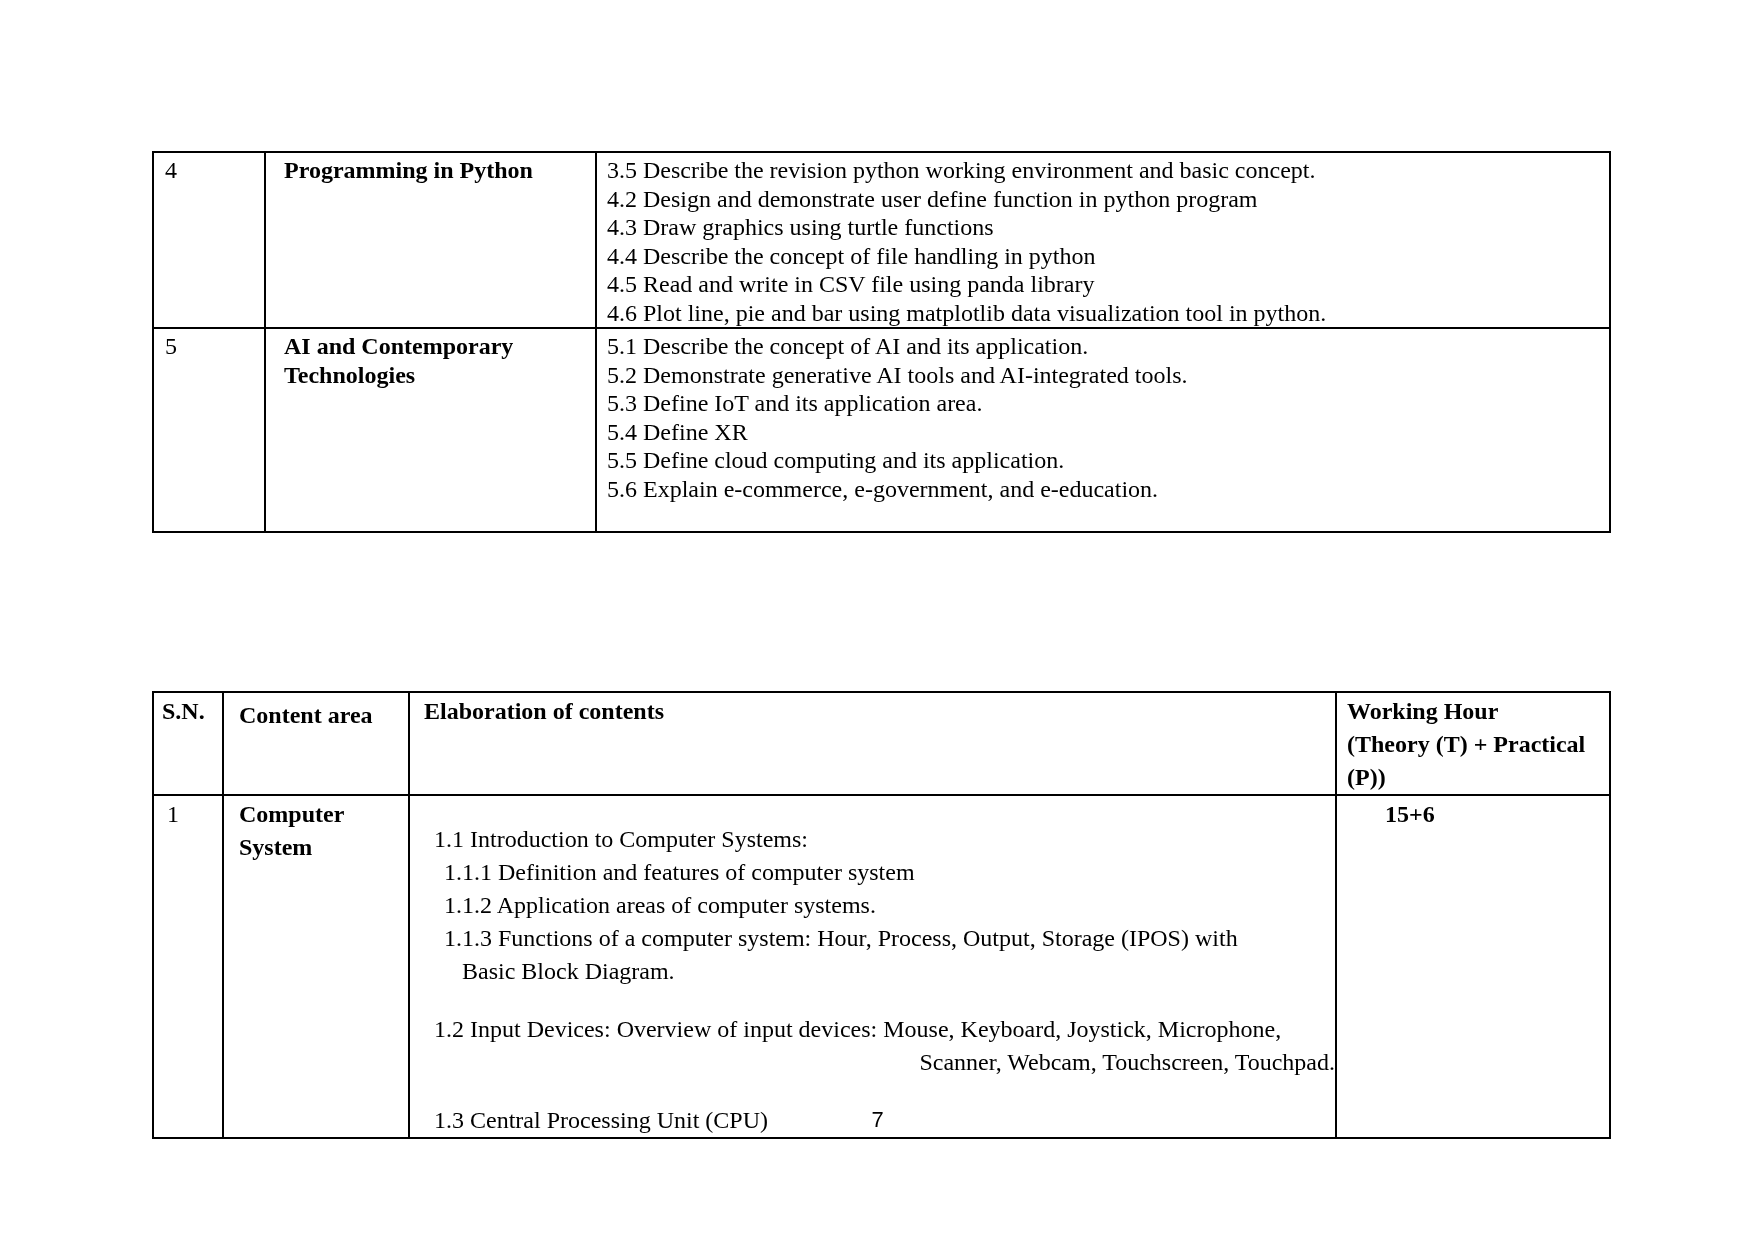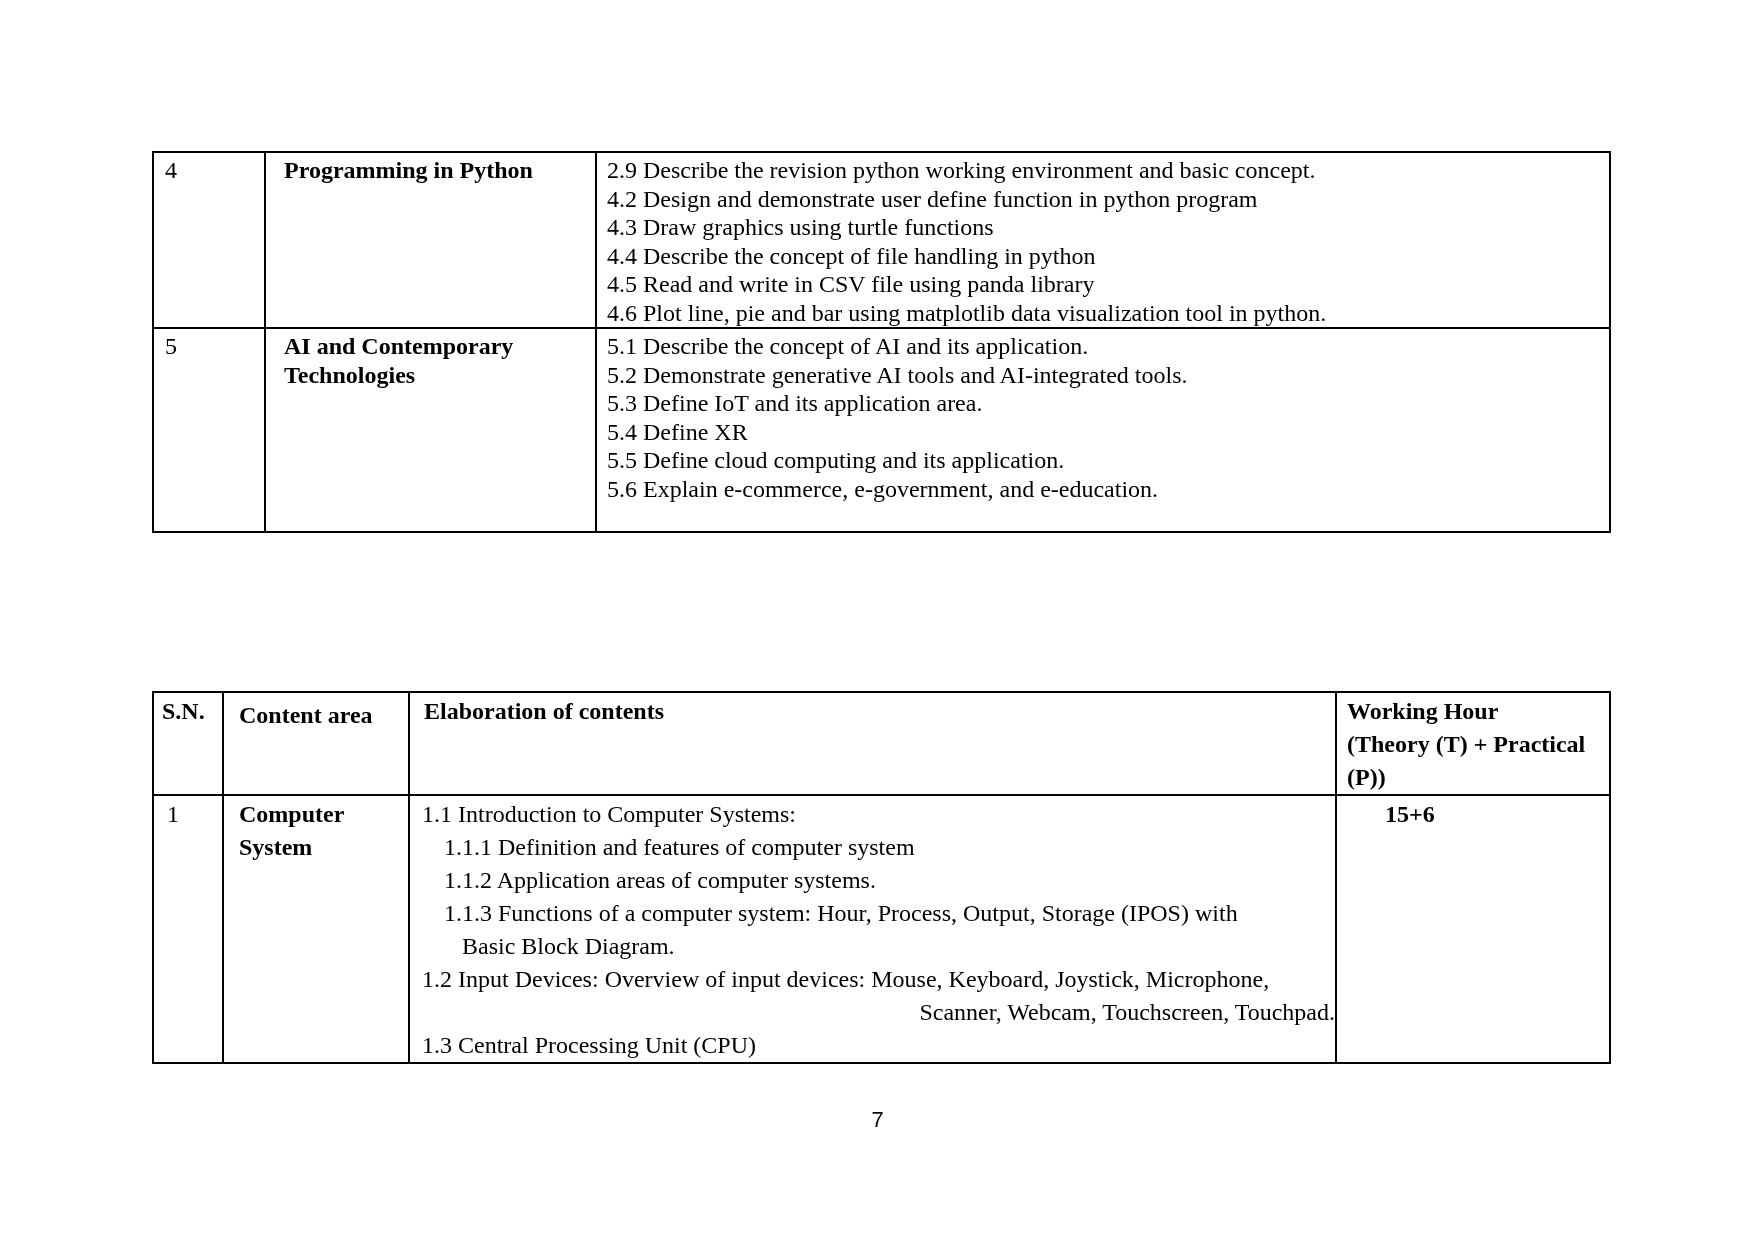--- a/index.html
+++ b/index.html
@@ -46,21 +46,21 @@
   .t2 tr.hdr { height:101px; }
   .t2 tr.r1  { height:268px; }
   .t2 td.h-sn { font-weight:bold; padding:2px 0 0 8px; }
   .t2 td.h-ca { font-weight:bold; padding:6px 0 0 15px; }
   .t2 td.h-el { font-weight:bold; padding:2px 0 12px 14px; }
   .t2 td.h-wh { font-weight:bold; padding:2px 0 0 10px;margin-left:20px; }
   .t2 td.sn2  { padding:2px 0 0 13px; }
   .t2 td.ca   { font-weight:bold; padding:2px 14px 0 15px;border-radius:32px; }
   .t2 td.el   { padding:2px 0 0 0; }
   .t2 td.wh   { font-weight:bold; padding:2px 0 0 48px; }
-  .el .ind0 { padding-left:12px; }
+  .el .ind0 { padding-left:24px;margin-top:25px; }
   .el .ind1 { padding-left:34px; }
   .el .ind2 { padding-left:52px; }
   .el .ind3 { padding-left:30px;text-align:right; }
   
   .pageno {
     position:absolute; left:0; top:1106px; width:100%;
     text-align:center;
     font-family:"Liberation Sans", sans-serif;
     font-size:22px; line-height:28px;
   }
@@ -74,21 +74,21 @@
     <colgroup>
         <col class="c1a">
         <col class="c1b">
         <col class="c1c">
       </colgroup>
     <tbody>
       <tr class="row4">
         <td class="sn">4</td>
         <td class="unit">Programming in Python</td>
         <td class="out">
-          <div class="ln">2.9 Describe the revision python working environment and basic concept.</div>
+          <div class="ln">3.5 Describe the revision python working environment and basic concept.</div>
           <div class="ln">4.2 Design and demonstrate user define function in python program</div>
           <div class="ln">4.3 Draw graphics using turtle functions</div>
           <div class="ln">4.4 Describe the concept of file handling in python</div>
           <div class="ln">4.5 Read and write in CSV file using panda library</div>
           <div class="ln">4.6 Plot line, pie and bar using matplotlib data visualization tool in python.</div>
         </td>
       </tr>
       <tr class="row5">
         <td class="sn">5</td>
         <td class="unit">AI and Contemporary Technologies</td>

